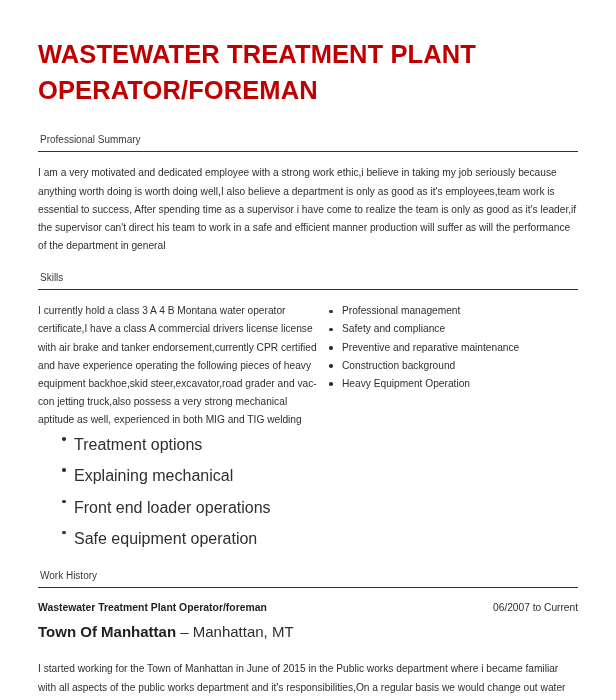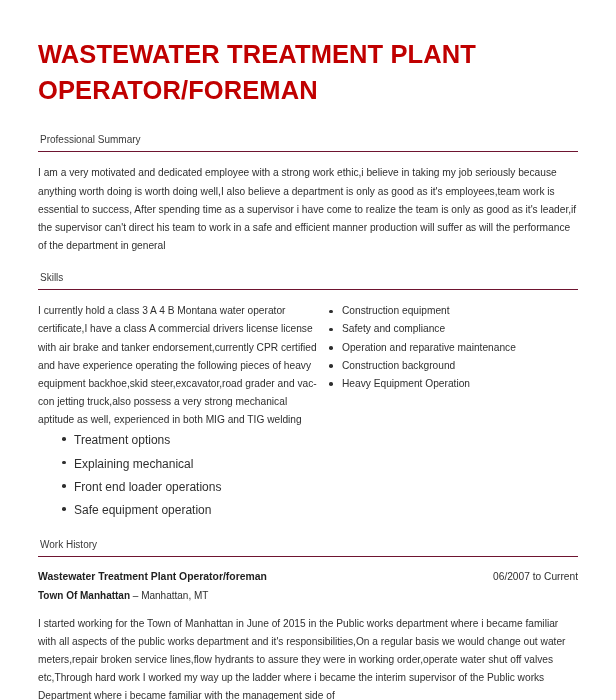--- a/index.html
+++ b/index.html
@@ -114,21 +114,21 @@
     background: #2f2f2f;
   }
 
   ul.sub-bullets {
     list-style: none;
     margin: 0;
     padding: 0 0 0 22px;
   }
   ul.sub-bullets li {
     position: relative;
-    font-size: 12px;
+    font-size: 16px;
     line-height: 1.95;
     color: #2f2f2f;
     padding-left: 14px;
   }
   ul.sub-bullets li::before {
     content: "";
     position: absolute;
     left: 2px;
     top: 8px;
     width: 3.5px;
@@ -150,24 +150,24 @@
     color: #1f1f1f;
     line-height: 1.6;
   }
   .job-dates {
     font-size: 10.2px;
     color: #2f2f2f;
     line-height: 1.6;
     white-space: nowrap;
   }
   .job-company-line {
-    font-size: 10px;
+    font-size: 15px;
     color: #2f2f2f;
     line-height: 1.72;
-    margin-bottom: 10px;
+    margin-bottom: 16px;
   }
   .job-company {
     font-weight: bold;
     color: #1f1f1f;
   }
   .job-sep { color: #2f2f2f; }
   .job-location { color: #2f2f2f; }
   .job-desc { margin-top: 1px; }
 </style>
 </head>
@@ -194,23 +194,23 @@
           <ul class="sub-bullets">
             <li>Treatment options</li>
             <li>Explaining mechanical</li>
             <li>Front end loader operations</li>
             <li>Safe equipment operation</li>
           </ul>
         </div>
 
         <div class="skills-right">
           <ul class="bullets">
-            <li>Construction equipment</li>
+            <li>Professional management</li>
             <li>Safety and compliance</li>
-            <li>Operation and reparative maintenance</li>
+            <li>Preventive and reparative maintenance</li>
             <li>Construction background</li>
             <li>Heavy Equipment Operation</li>
           </ul>
         </div>
       </div>
     </div>
 
     <div class="section">
       <div class="section-header">Work History</div>
       <hr class="section-rule">

